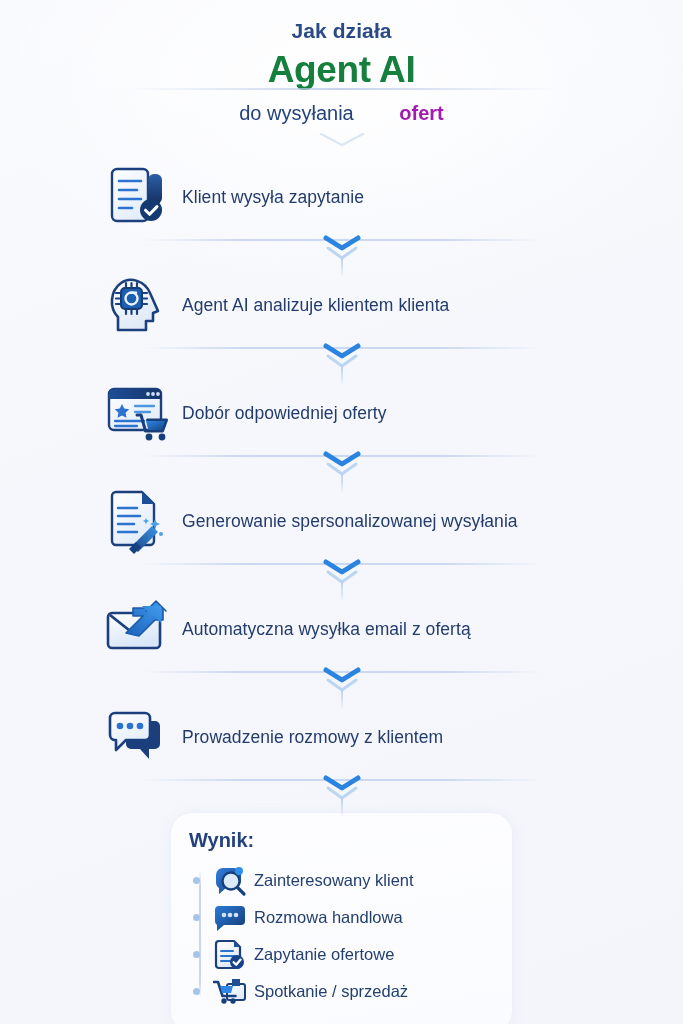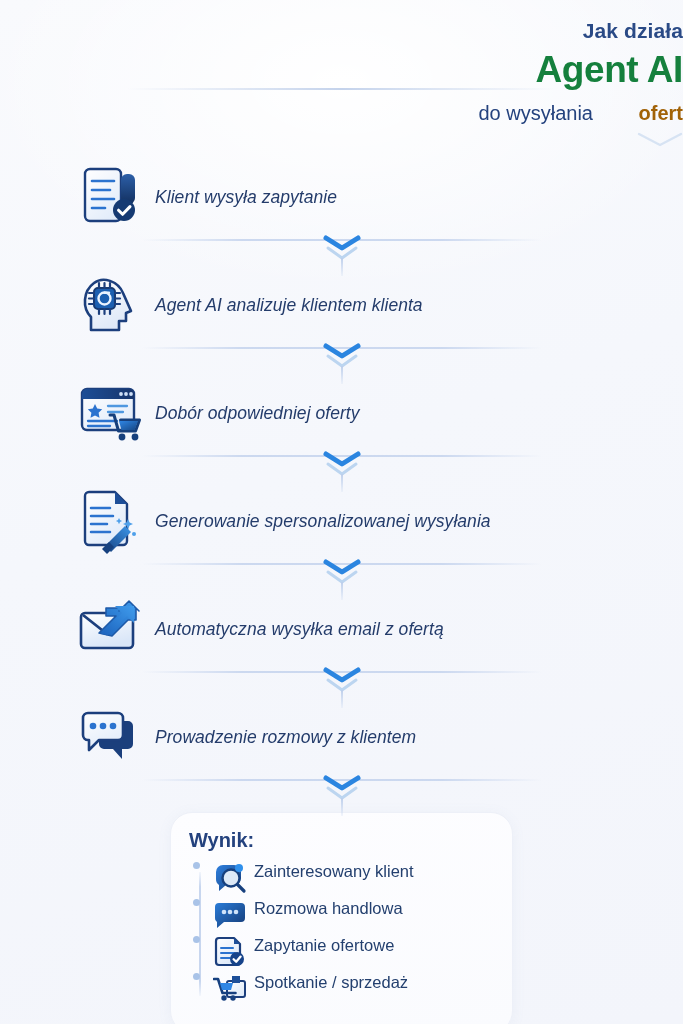--- a/index.html
+++ b/index.html
@@ -12,49 +12,48 @@
     position:relative;
     overflow:hidden;
     color:#1b3161;
   }
   #infographic {
     position:absolute; inset:0;
     display:flex; flex-direction:column; align-items:center;
   }
 
   
-  .header { width:100%; text-align:right; padding-top:18px; }
+  .header { width:100%; text-align:center; padding-top:18px; }
   .title-small {
     font-size:21px; font-weight:600; letter-spacing:.1px;
     color:#2a4a86; line-height:1.25;
   }
   .title-main {
     font-size:37px; font-weight:bold; letter-spacing:-.4px;
     color:#15803d; line-height:1.22; margin-top:3px;
   }
   .title-sub {
     font-size:20px; font-weight:400; color:#24427e;
     margin-top:8px; line-height:1.3;
   }
-  .title-sub b { font-weight:bold; color:#a16207;margin-left:40px; }
+  .title-sub b { font-weight:bold; color:#a21caf;margin-left:40px; }
   .header-sheen {
     position:absolute; top:88px; left:50%; transform:translateX(-50%);
     width:430px; height:2px;
     background:linear-gradient(90deg, rgba(190,207,235,0) 0%, rgba(186,203,232,.85) 50%, rgba(190,207,235,0) 100%);
   }
   .header-chev { margin-top:6px; opacity:.30; }
 
   
   .flow { width:100%; margin-top:6px; position:relative; }
   .step {
     position:relative; width:100%;
     display:flex; align-items:center;
-    padding-left:77px;
+    padding-left:104px;
     height:78px;
-    font-style:italic;
   }
   .step .icon { width:70px; height:66px; flex:none; margin-right:8px; position:relative; }
   .step .label {
     font-size:17.5px; font-weight:500; color:#243c6b;
     letter-spacing:.05px; white-space:nowrap;
   }
 
   .connector { position:relative; height:30px; width:100%; }
   .connector .rail {
     position:absolute; top:3px; left:50%; transform:translateX(-50%);
@@ -81,21 +80,21 @@
   }
   .result-title {
     font-size:20px; font-weight:600;
     color:#24427e; margin-bottom:10px;
   }
   .result-list { position:relative; padding-left:24px; }
   .result-list::before {
     content:""; position:absolute; left:10px; top:10px; bottom:14px;
     width:2px; background:linear-gradient(180deg, rgba(205,219,242,.2), rgba(197,212,238,.95) 12%, rgba(197,212,238,.95) 88%, rgba(205,219,242,.15));
   }
-  .result-item { display:flex; align-items:flex-start; height:37px; position:relative; }
+  .result-item { display:flex; align-items:center; height:37px; position:relative; }
   .result-item .dot {
     position:absolute; left:-20px; width:7px; height:7px; border-radius:50%;
     background:#a9c3e8;
   }
   .result-item .r-icon { width:34px; height:32px; flex:none; margin-right:7px; }
   .result-item .r-label {
     font-size:16.5px; font-weight:500; color:#24406f; white-space:nowrap;
   }
 </style>
 </head>

